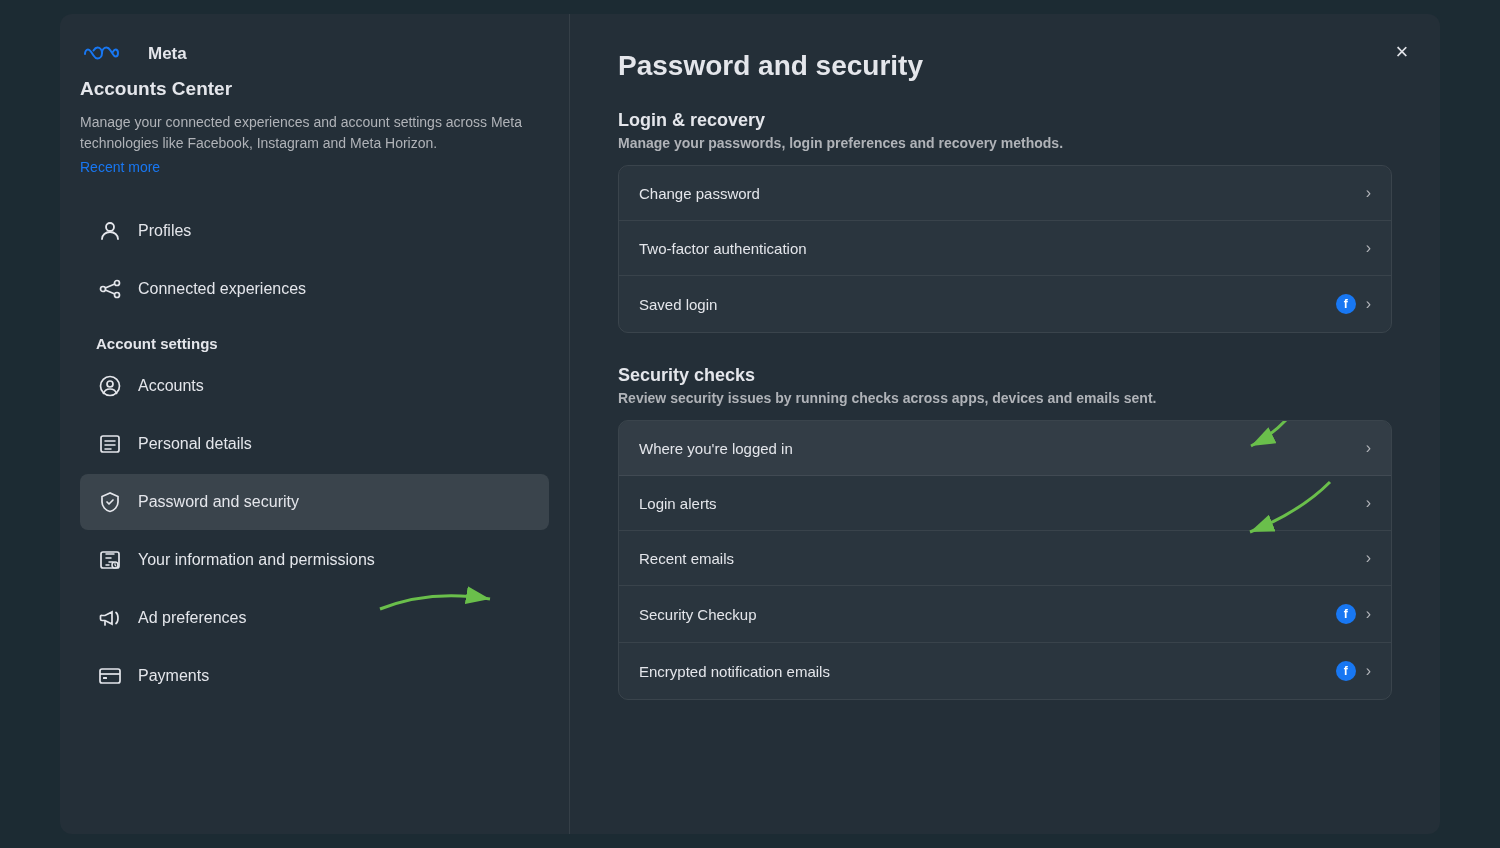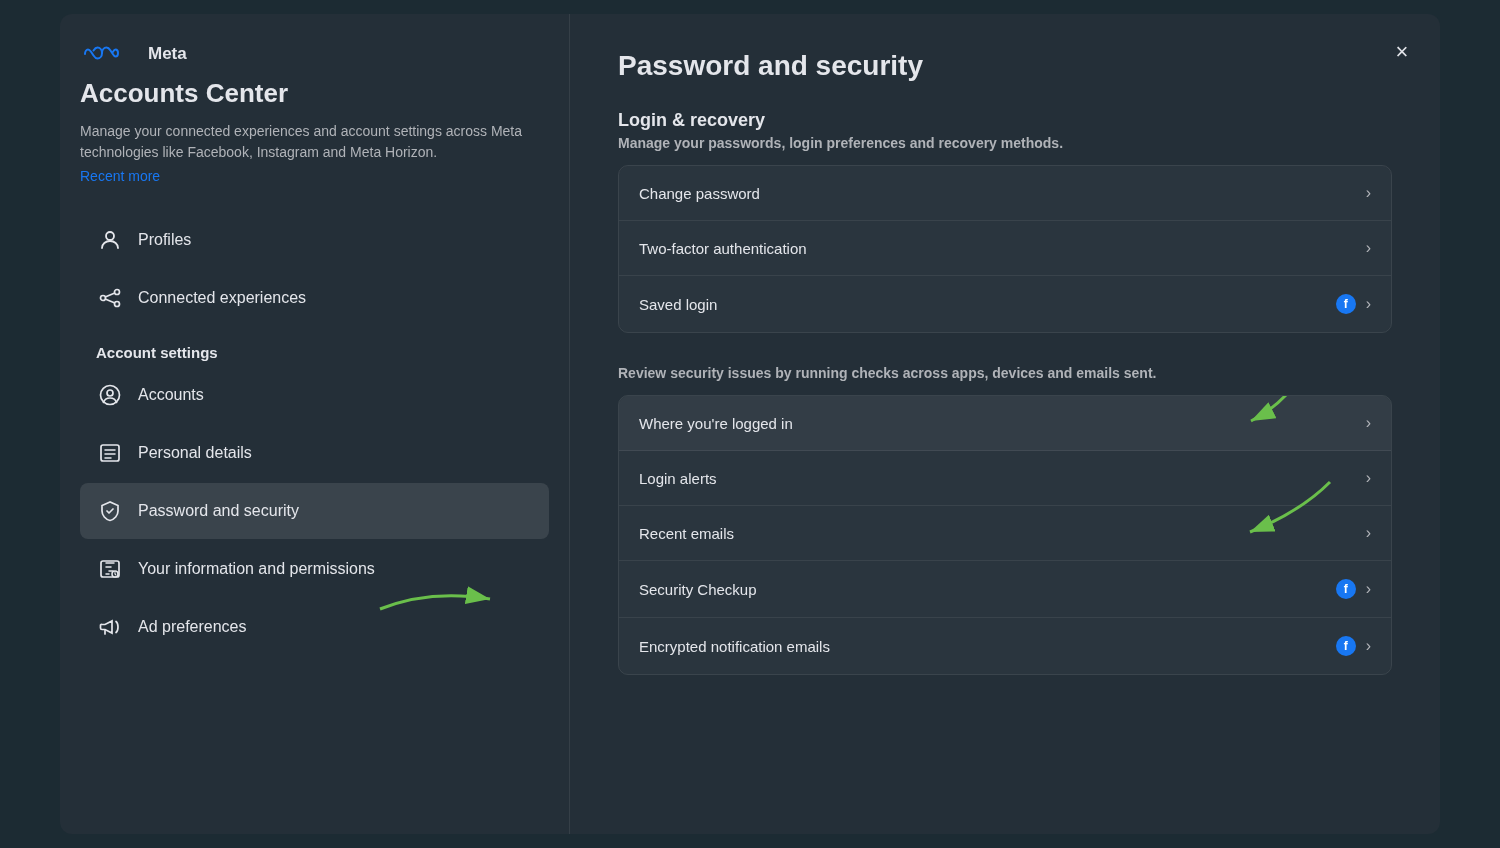--- a/index.html
+++ b/index.html
@@ -45,21 +45,21 @@
     
     .sidebar {
       width: 510px;
       min-width: 510px;
       padding: 30px 20px;
       border-right: 1px solid rgba(255,255,255,0.08);
       overflow-y: auto;
     }
 
     .sidebar-title {
-      font-size: 26px;
+      font-size: 19px;
       font-weight: 700;
       color: #e4e6eb;
       margin-bottom: 12px;
     }
 
     .sidebar-desc {
       font-size: 14px;
       color: #b0b3b8;
       line-height: 1.5;
       margin-bottom: 4px;
@@ -302,20 +302,30 @@
         <svg width="24" height="24" viewBox="0 0 24 24" fill="none">
           <path d="M18 6.5C18 6.5 20 8 20 12s-2 5.5-2 5.5" stroke="#e4e6eb" stroke-width="1.7" stroke-linecap="round"></path>
           <path d="M4 9.5h3L14 6v12l-7-3.5H4a1.5 1.5 0 01-1.5-1.5v-3A1.5 1.5 0 014 9.5z" stroke="#e4e6eb" stroke-width="1.7"></path>
           <path d="M7 15.5V19" stroke="#e4e6eb" stroke-width="1.7" stroke-linecap="round"></path>
         </svg>
       </div>
       <span>Ad preferences</span>
     </div>
 
     
+    <div class="nav-item">
+      <div class="nav-icon">
+        <svg width="24" height="24" viewBox="0 0 24 24" fill="none">
+          <rect x="2" y="5" width="20" height="14" rx="2" stroke="#e4e6eb" stroke-width="1.7"></rect>
+          <line x1="2" y1="10" x2="22" y2="10" stroke="#e4e6eb" stroke-width="1.7"></line>
+          <rect x="5" y="13" width="4" height="2" rx="0.5" fill="#e4e6eb"></rect>
+        </svg>
+      </div>
+      <span>Payments</span>
+    </div>
 
   </div>
 
   <div class="main-content">
 
     <div class="main-title">Password and security</div>
 
     <div class="section-heading">Login &amp; recovery</div>
     <div class="section-subtext">Manage your passwords, login preferences and recovery methods.</div>
 
@@ -334,20 +344,21 @@
       </div>
       <div class="menu-row">
         <div class="menu-row-left">Saved login</div>
         <div class="menu-row-right">
           <div class="fb-icon">f</div>
           <span class="chevron-icon">›</span>
         </div>
       </div>
     </div>
 
+    <div class="section-heading">Security checks</div>
     <div class="section-subtext">Review security issues by running checks across apps, devices and emails sent.</div>
 
     <div class="menu-list" style="position:relative;">
 
       <div class="menu-row highlighted">
         <div class="menu-row-left">Where you're logged in</div>
         <div class="menu-row-right">
           <span class="chevron-icon">›</span>
         </div>
       </div>

